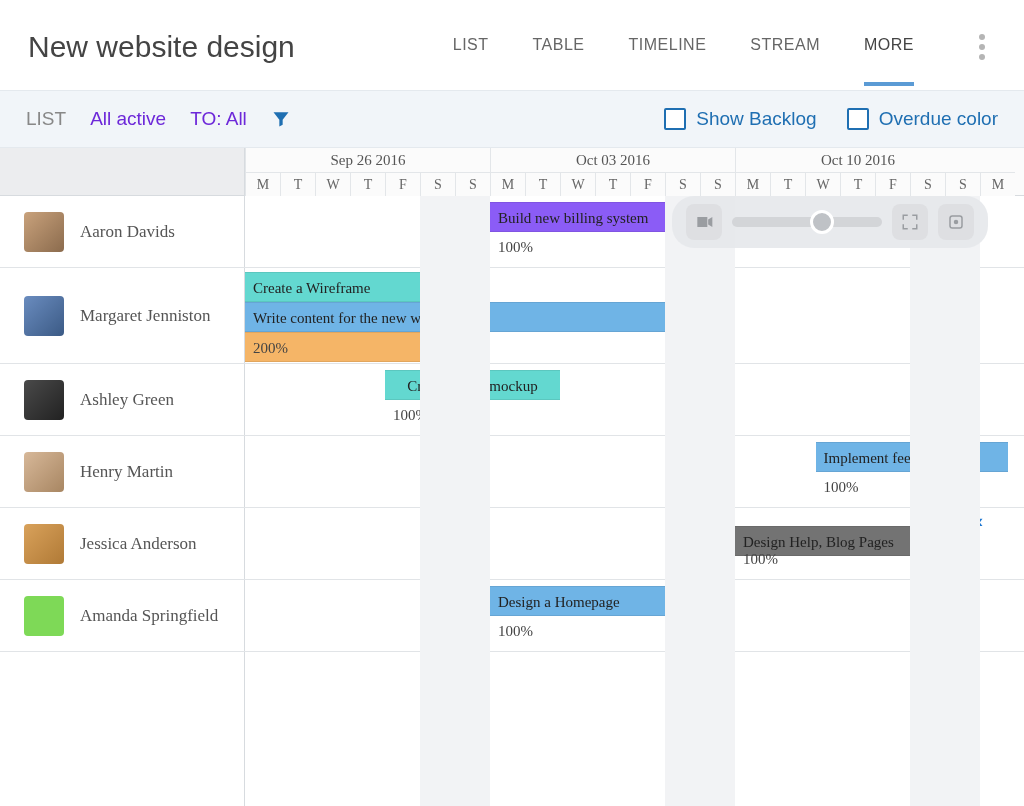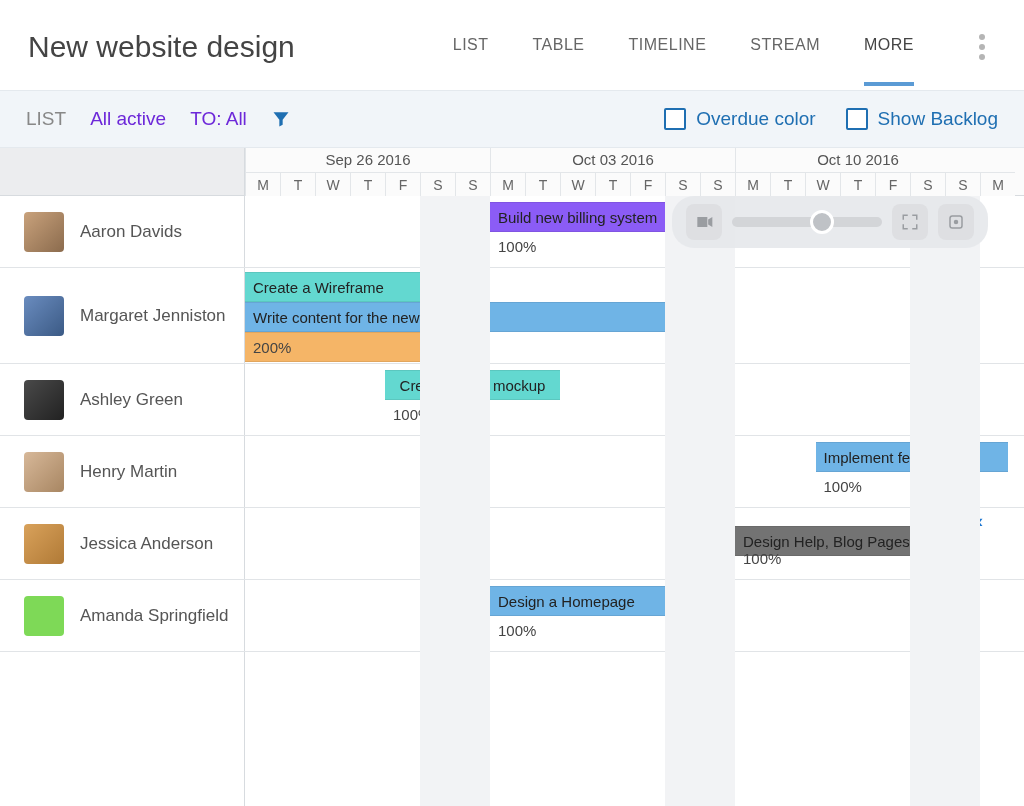--- a/index.html
+++ b/index.html
@@ -91,20 +91,21 @@
     border-radius: 2px;
     background: #fff;
   }
 
   
   .gantt {
     position: relative;
     width: 1024px;
     height: 658px; 
     overflow: hidden;
+    font-family: Liberation Serif, serif;
   }
   .sidebar-col {
     position: absolute;
     left: 0; top: 0;
     width: 245px;
     height: 100%;
     background: #fff;
     border-right: 1px solid #d7dbdf;
   }
   .sidebar-header {
@@ -285,25 +286,25 @@
   <span class="filter-link">All active</span>
   <span class="filter-link">TO: All</span>
   <span style="display:inline-flex">
     <svg class="filter-icon" viewBox="0 0 24 24" fill="#1f6fb2">
         <path d="M3 4h18l-7 9v6l-4 2v-8L3 4z"></path>
       </svg>
   </span>
   <div class="filter-right">
     <div class="checkbox-group">
       <div class="checkbox-box"></div>
-      <span>Overdue color</span>
+      <span>Show Backlog</span>
     </div>
     <div class="checkbox-group">
       <div class="checkbox-box"></div>
-      <span>Show Backlog</span>
+      <span>Overdue color</span>
     </div>
   </div>
 </div>
 
 <div class="gantt">
   <div class="sidebar-col">
     <div class="sidebar-header"></div>
   </div>
   <div class="timeline-col" id="timeline-col">
     <div class="timeline-header" id="timeline-header">

